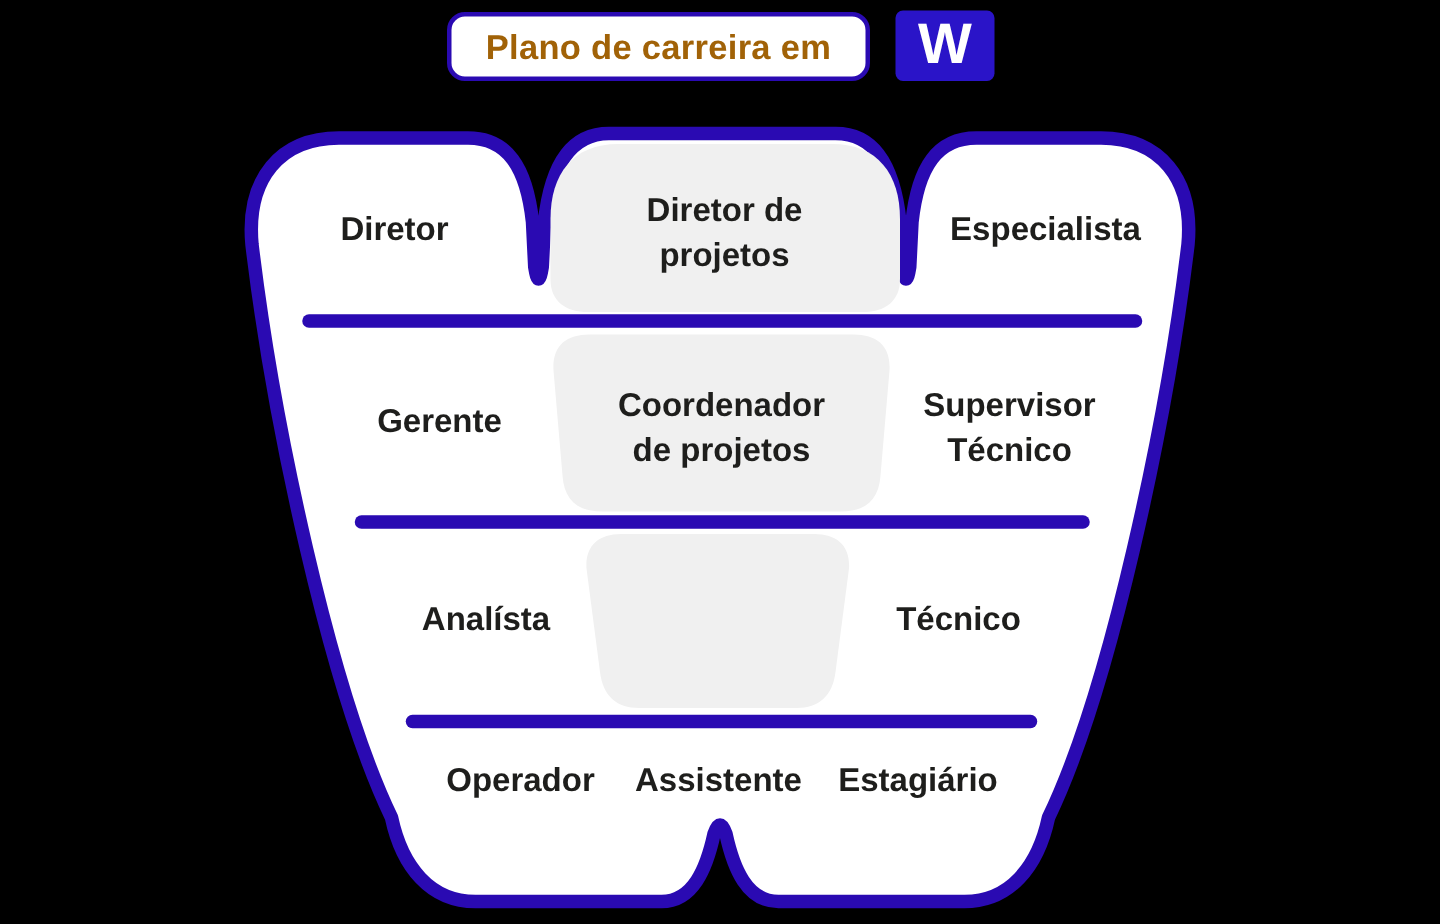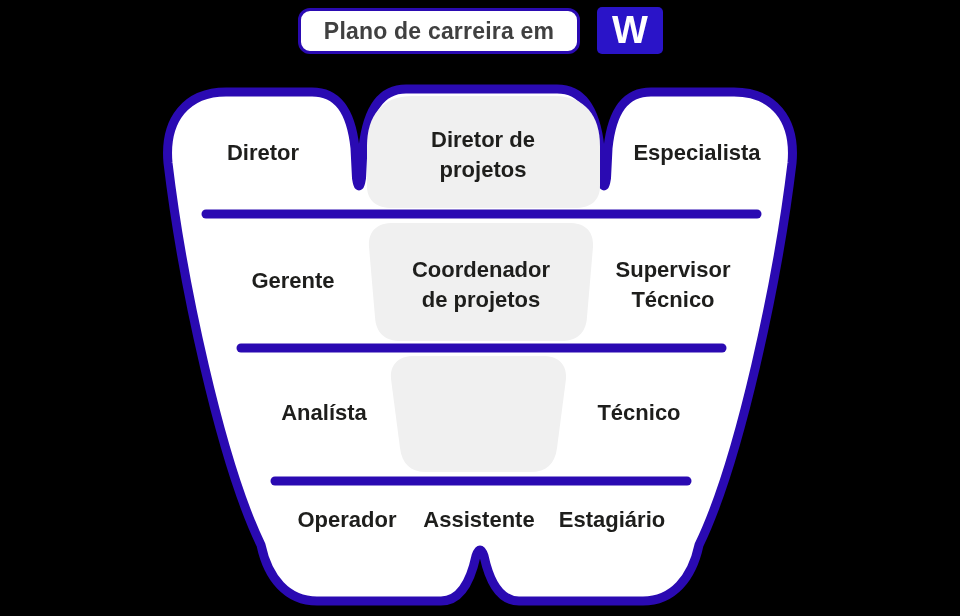--- a/index.html
+++ b/index.html
@@ -25,21 +25,21 @@
     width: 276px;
     height: 40px;
     background: #ffffff;
     border: 3px solid #2a0ab2;
     border-radius: 12px;
     display: flex;
     align-items: center;
     justify-content: center;
   }
   .title-box span {
-    color: #404040;
+    color: #a16207;
     font-size: 23px;
     font-weight: 700;
     letter-spacing: 0.2px;
     white-space: nowrap;
   }
   .w-badge {
     position: absolute;
     left: 597px;
     top: 7px;
     width: 66px;

